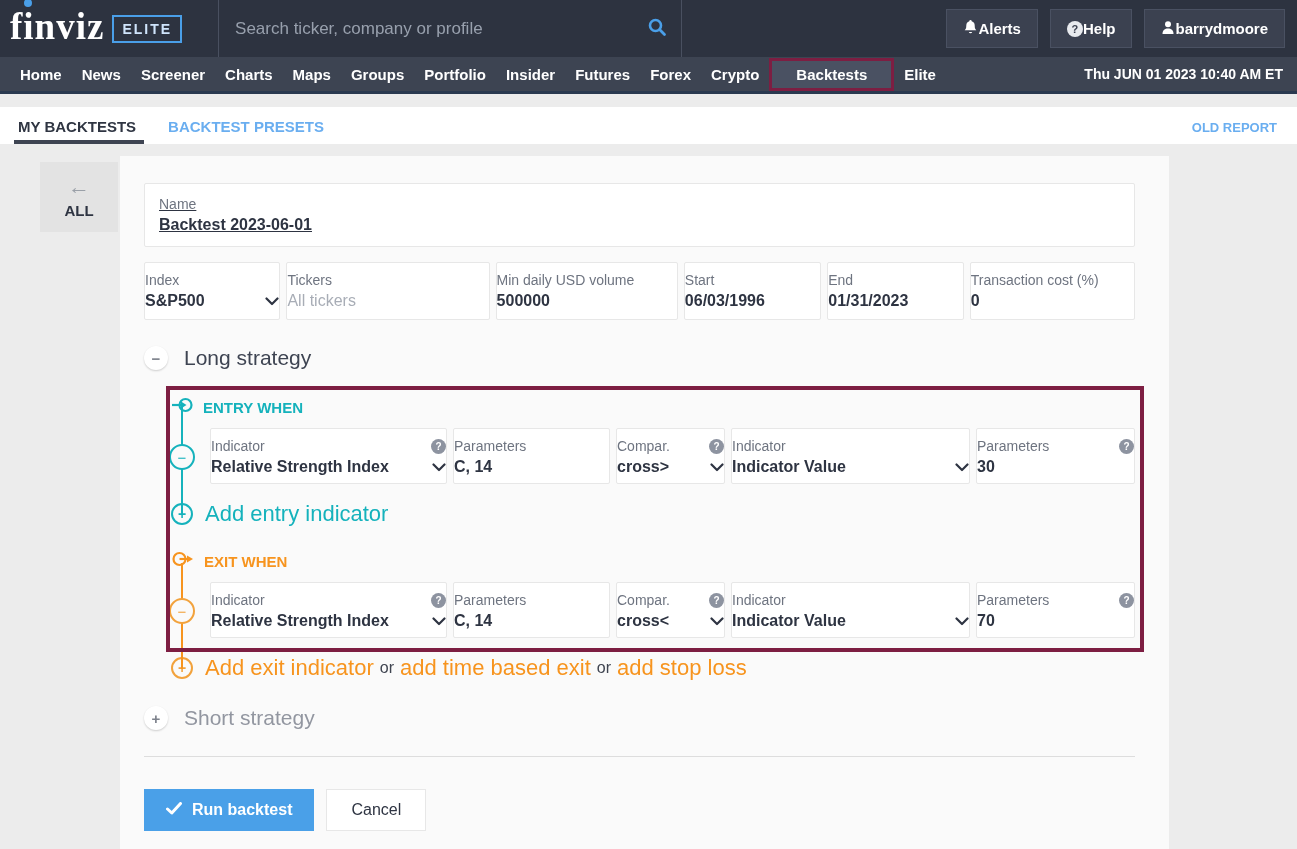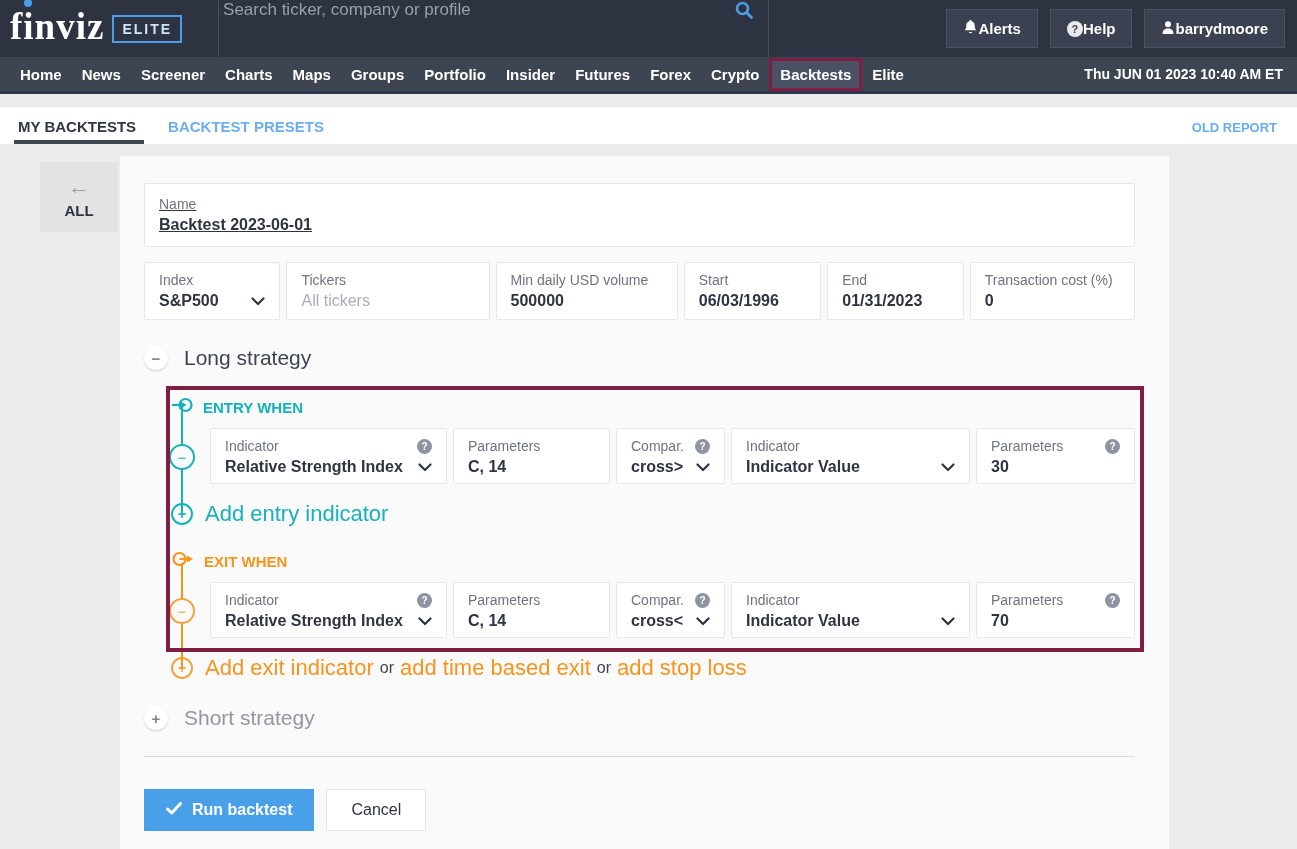--- a/index.html
+++ b/index.html
@@ -3,51 +3,51 @@
 <meta charset="utf-8">
 <style>
   * { margin:0; padding:0; box-sizing:border-box; }
   html,body { width:1297px; height:849px; overflow:hidden; }
   body { font-family:"Liberation Sans", sans-serif; background:#ececec; color:#2e3442; }
 
   
   .topbar { height:57px; background:#2d3340; display:flex; align-items:center; padding:0 12px 0 8px; }
   .logo { font-family:"Liberation Serif", serif; font-weight:700; font-size:37px; color:#ffffff; letter-spacing:1px; line-height:1; padding:0 6px 4px 2px; }
   .elite-badge { border:2px solid #4a9fe8; color:#cfe4fb; font-size:14px; font-weight:700; letter-spacing:2px; padding:4px 8px; margin-left:2px; }
-  .search-wrap { display:flex; align-items:flex-start; border-left:1px solid #495060; border-right:1px solid #495060; margin-left:36px; height:57px; padding:0 14px 0 4px; width:551px; }
+  .search-wrap { display:flex; align-items:center; border-left:1px solid #495060; border-right:1px solid #495060; margin-left:36px; height:57px; padding:0 14px 0 16px; width:464px; }
   .search-input { background:transparent; border:none; outline:none; color:#d6dae2; font-size:17px; flex:1; font-family:"Liberation Sans", sans-serif; }
   .search-input::placeholder { color:#98a0ad; }
   .top-actions { margin-left:auto; display:flex; gap:12px; }
   .top-btn { background:#3b4150; border:1px solid #4a5162; color:#ffffff; font-size:15px; font-weight:700; display:flex; align-items:center; padding:9px 16px; cursor:pointer; }
   .qcircle { display:inline-flex; align-items:center; justify-content:center; width:16px; height:16px; border-radius:50%; background:#e8eaee; color:#3b4150; font-size:11px; font-weight:700; }
 
   
   .navbar { height:37px; background:#3d4452; display:flex; align-items:center; padding:0 10px; border-bottom:3px solid #2a3950; }
   .nav-item { color:#ffffff; font-size:15px; font-weight:700; padding:7px 10px; cursor:pointer; white-space:nowrap; }
-  .nav-item.active { background:#4a5162; border:3px solid #7d1e42; padding:5px 8px; }
+  .nav-item.active { background:#4a5162; border:3px solid #7d1e42; padding:5px 24px; }
   .nav-date { margin-left:auto; color:#ffffff; font-size:14px; font-weight:700; padding-right:4px; }
 
   
   .tab-strip-gap { height:13px; background:#ececec; }
   .tabbar { height:37px; background:#ffffff; display:flex; align-items:flex-end; padding:0 16px; }
   .tab { font-size:15px; font-weight:700; padding:9px 2px 9px 2px; margin-right:28px; cursor:pointer; position:relative; }
   .tab.active { color:#2f3542; }
   .tab.active .underline { position:absolute; left:-2px; right:-6px; bottom:0; height:4px; background:#3e4452; }
   .tab.inactive { color:#6aaef0; }
   .tab-right { margin-left:auto; color:#6aaef0; font-size:13px; font-weight:700; padding:9px 4px; cursor:pointer; }
 
   
   .page { position:relative; padding-top:12px; }
   .all-box { position:absolute; left:40px; top:18px; width:78px; height:70px; background:#e3e3e3; display:flex; flex-direction:column; align-items:center; justify-content:center; gap:4px; cursor:pointer; }
   .all-arrow { color:#9aa0a8; font-size:22px; font-weight:700; line-height:1; }
   .all-label { font-size:15px; font-weight:700; color:#2e3442; }
   .panel { margin-left:120px; width:1049px; background:#fafafa; min-height:686px; padding:27px 34px 30px 24px; position:relative; }
 
   
-  .card { background:#ffffff; border:1px solid #e7e7e7; border-radius:2px; padding:9px 14px; }
+  .card { background:#ffffff; border:1px solid #e7e7e7; border-radius:2px; padding:9px 0; }
   .card .lbl { font-size:14px; color:#6e7480; margin-bottom:4px; display:flex; align-items:center; }
   .card .val { font-size:16px; font-weight:700; color:#2e3442; display:flex; align-items:center; justify-content:space-between; }
   .card .val.placeholder { color:#a8adb6; font-weight:400; }
   .name-card { width:100%; margin-bottom:15px; padding:12px 14px;text-decoration:underline; }
   .fields-row { display:flex; gap:6px; margin-bottom:26px; }
   .fields-row .card { height:58px; }
   .f-index{width:137px;} .f-tickers{width:204px;} .f-vol{width:183px;} .f-start{width:138px;} .f-end{width:137px;} .f-cost{width:166px;}
 
   .help-dot { width:15px; height:15px; border-radius:50%; background:#8d93a0; color:#ffffff; font-size:10px; font-weight:700; display:inline-flex; align-items:center; justify-content:center; margin-left:auto; }
   .chev { margin-left:10px; flex:none; }

